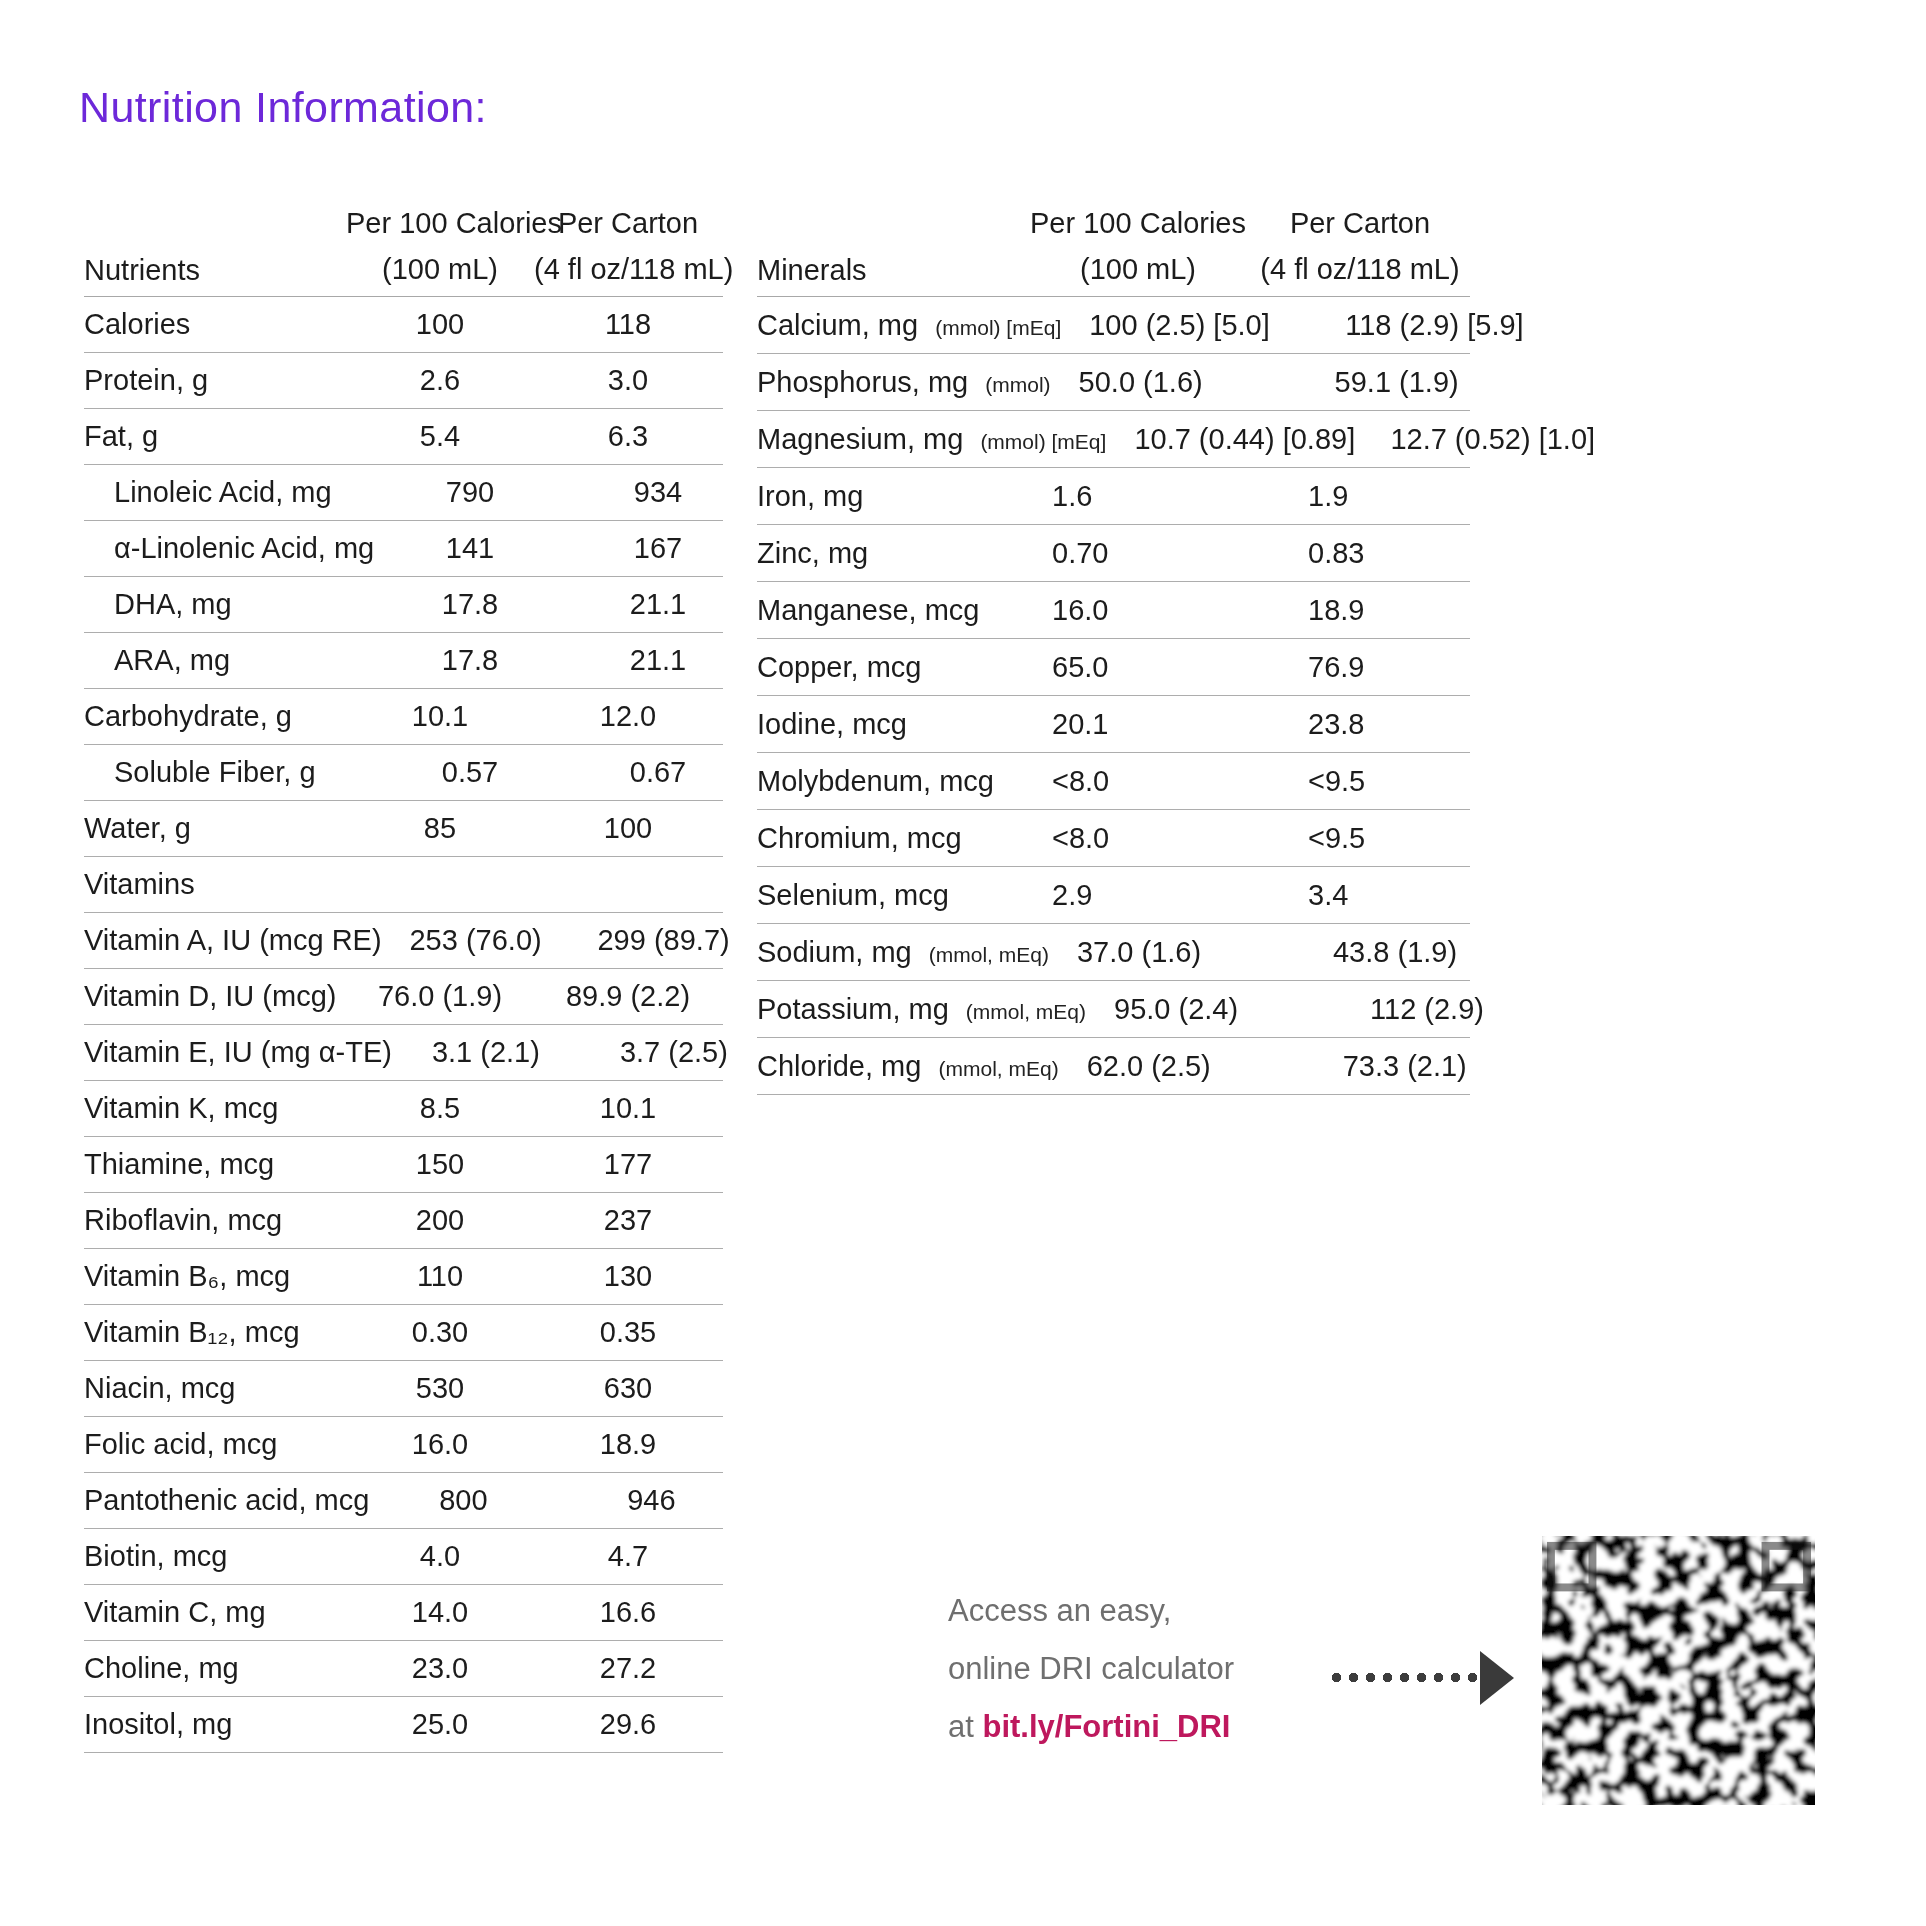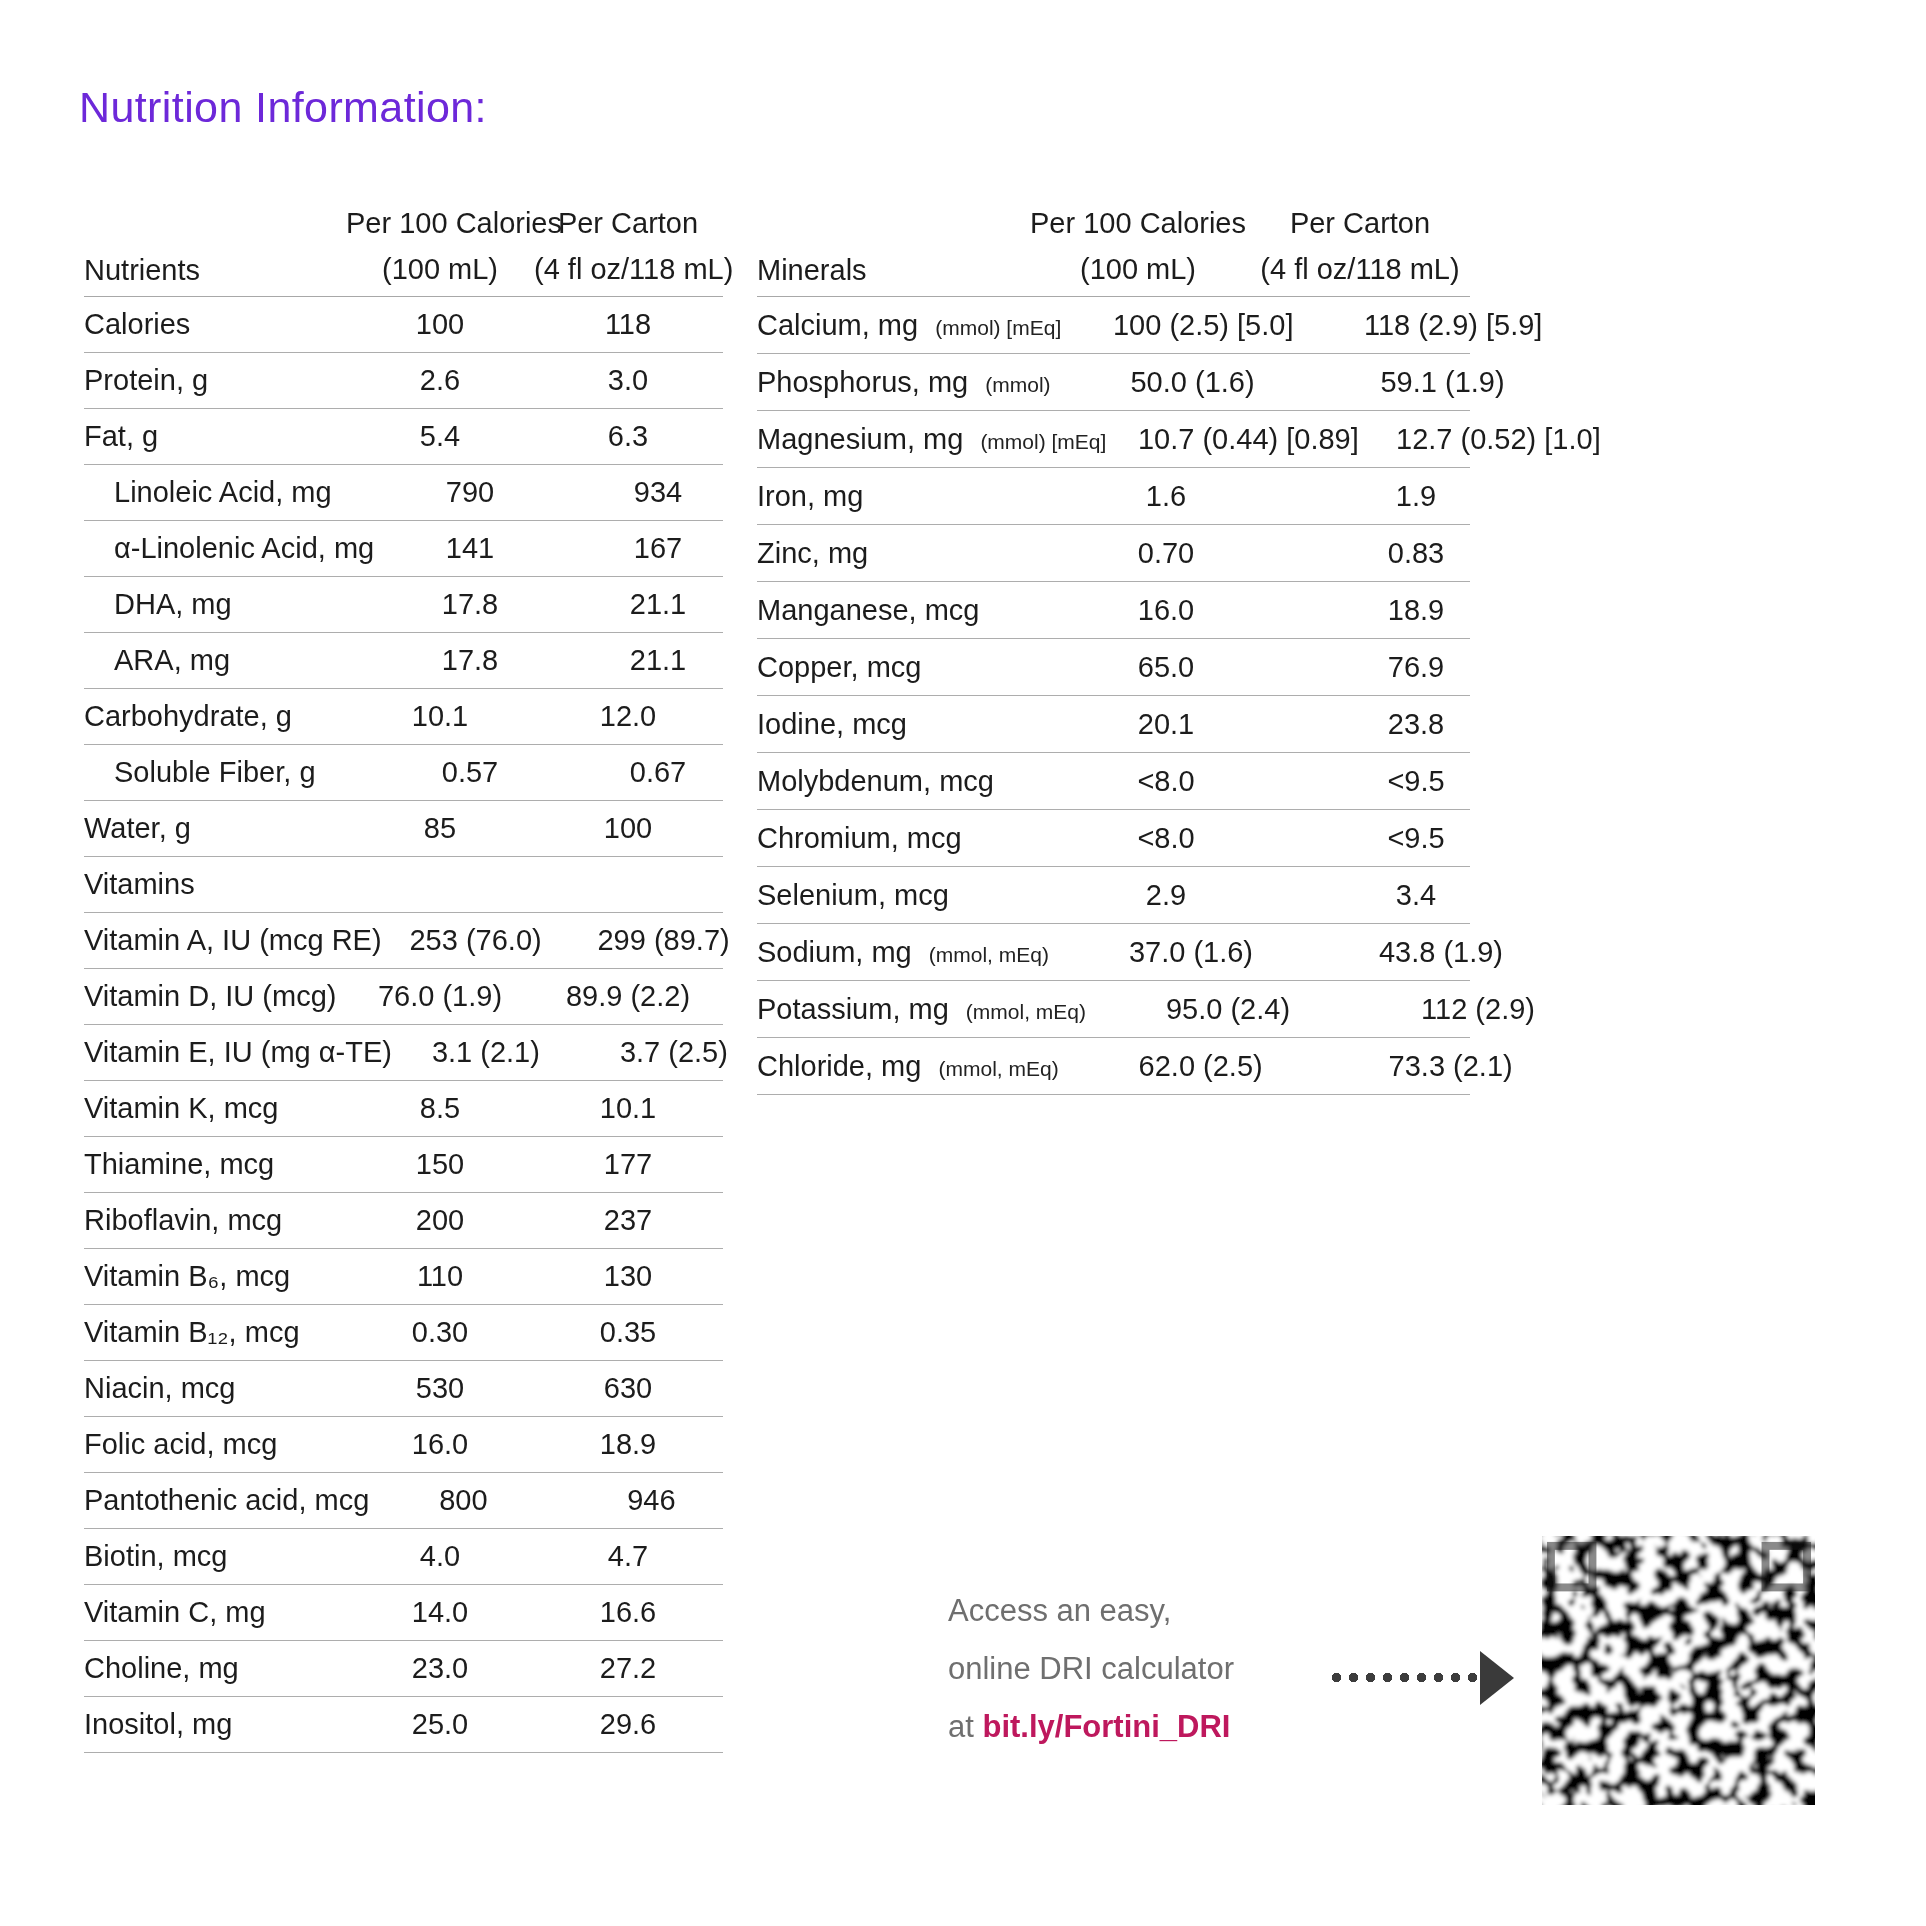--- a/index.html
+++ b/index.html
@@ -22,22 +22,22 @@
   .tbl-minerals  .h-col.hc2{width:216px;}
   .row{display:flex;border-bottom:1px solid #adadad;box-sizing:border-box;white-space:nowrap;}
   .tbl-nutrients .row{height:56px;line-height:55px;}
   .tbl-minerals  .row{height:57px;line-height:56px;gap:28px;}
   .cell{font-size:29px;}
   .cell.lbl{flex:0 0 auto;}
   .tbl-nutrients .cell.lbl{min-width:262px;}
   .tbl-minerals  .cell.lbl{min-width:267px;}
   .tbl-nutrients .cell.c1{flex:0 0 188px;text-align:center;}
   .tbl-nutrients .cell.c2{flex:0 0 188px;text-align:center;}
-  .tbl-minerals  .cell.c1{flex:0 0 228px;text-align:center;}
-  .tbl-minerals  .cell.c2{flex:0 0 216px;text-align:center;}
+  .tbl-minerals  .cell.c1{flex:0 0 228px;text-align:left;}
+  .tbl-minerals  .cell.c2{flex:0 0 216px;}
   .row.indent .cell.lbl{padding-left:30px;}
   .lbl-sub{font-size:21px;margin-left:9px;color:#222;}
   .lbl-sub:empty{display:none;}
   
   .footer-text{position:absolute;left:948px;top:1582px;font-size:31px;line-height:58px;
                color:#6f6f6f;white-space:nowrap;}
   .footer-text .link{font-weight:bold;color:#be185d;}
   .footer-arrow{position:absolute;left:1328px;top:1651px;display:flex;align-items:center;height:53px;}
   .dots{width:150px;height:11px;
         background-image:radial-gradient(circle,#3c3c3c 4.5px,rgba(0,0,0,0) 5px);

